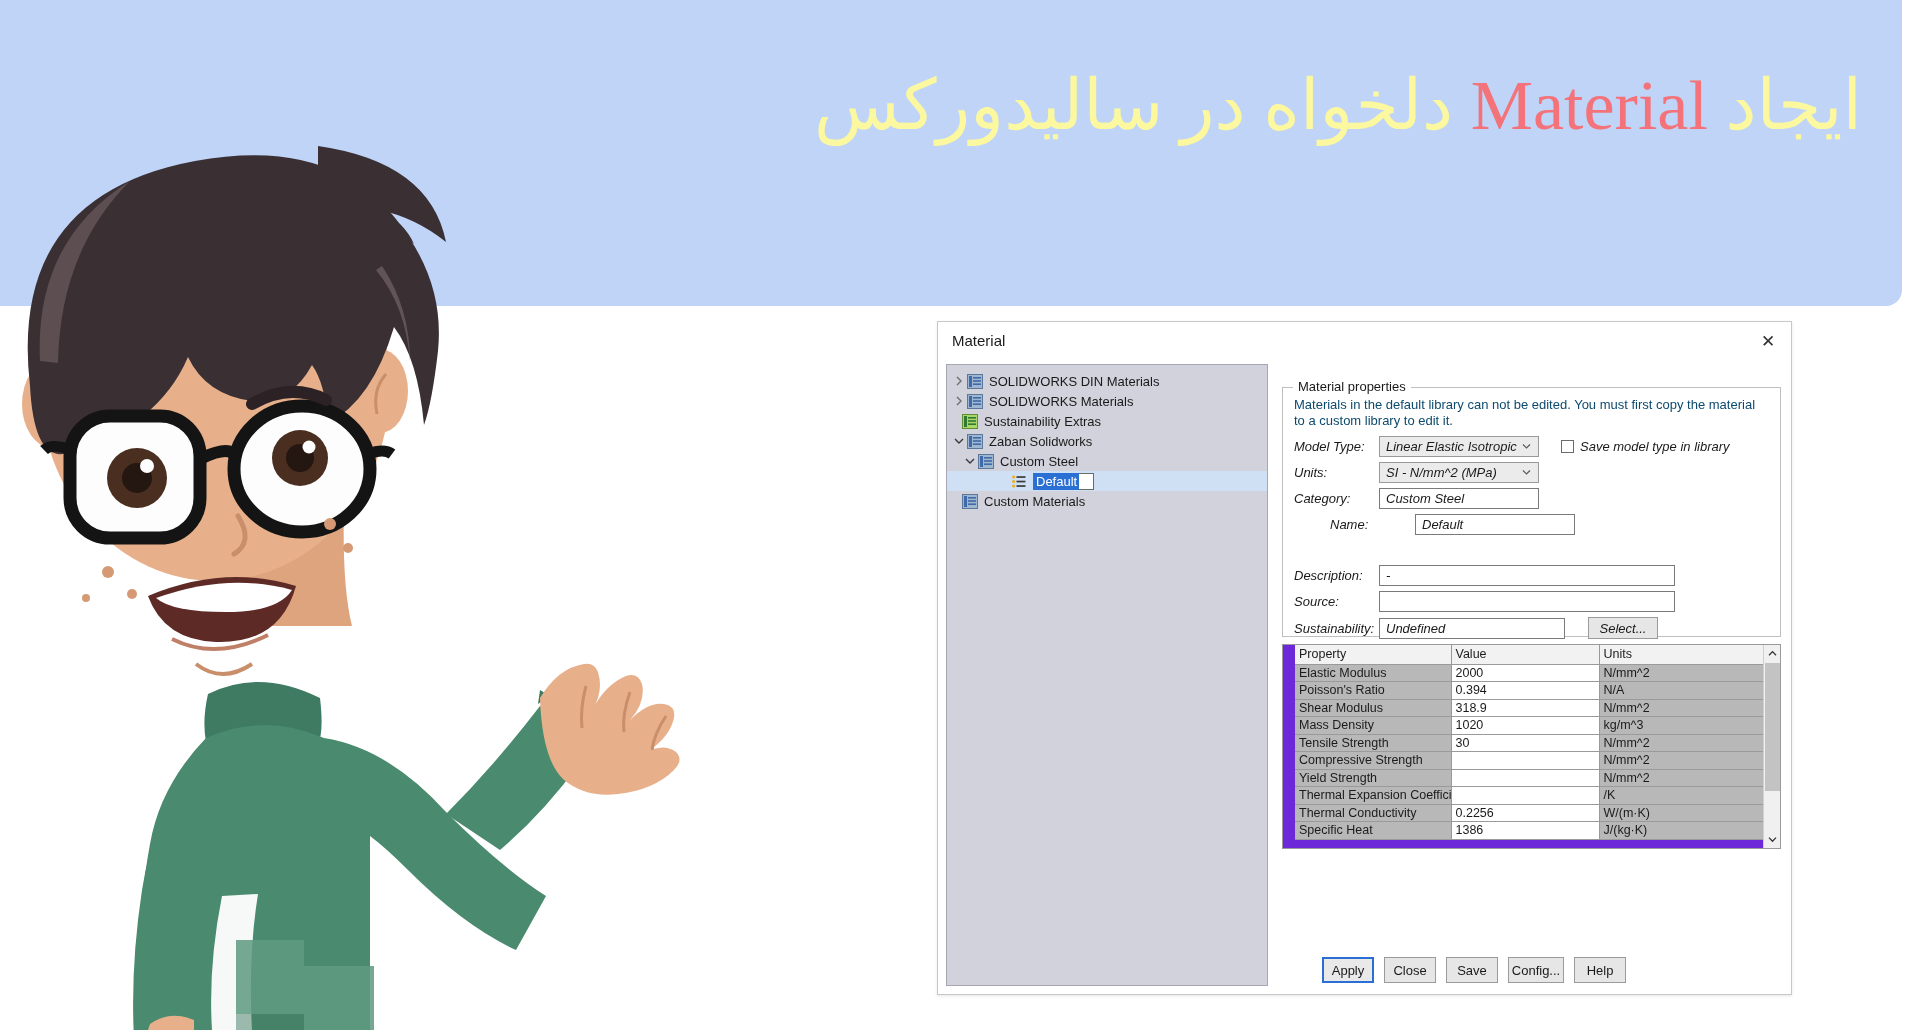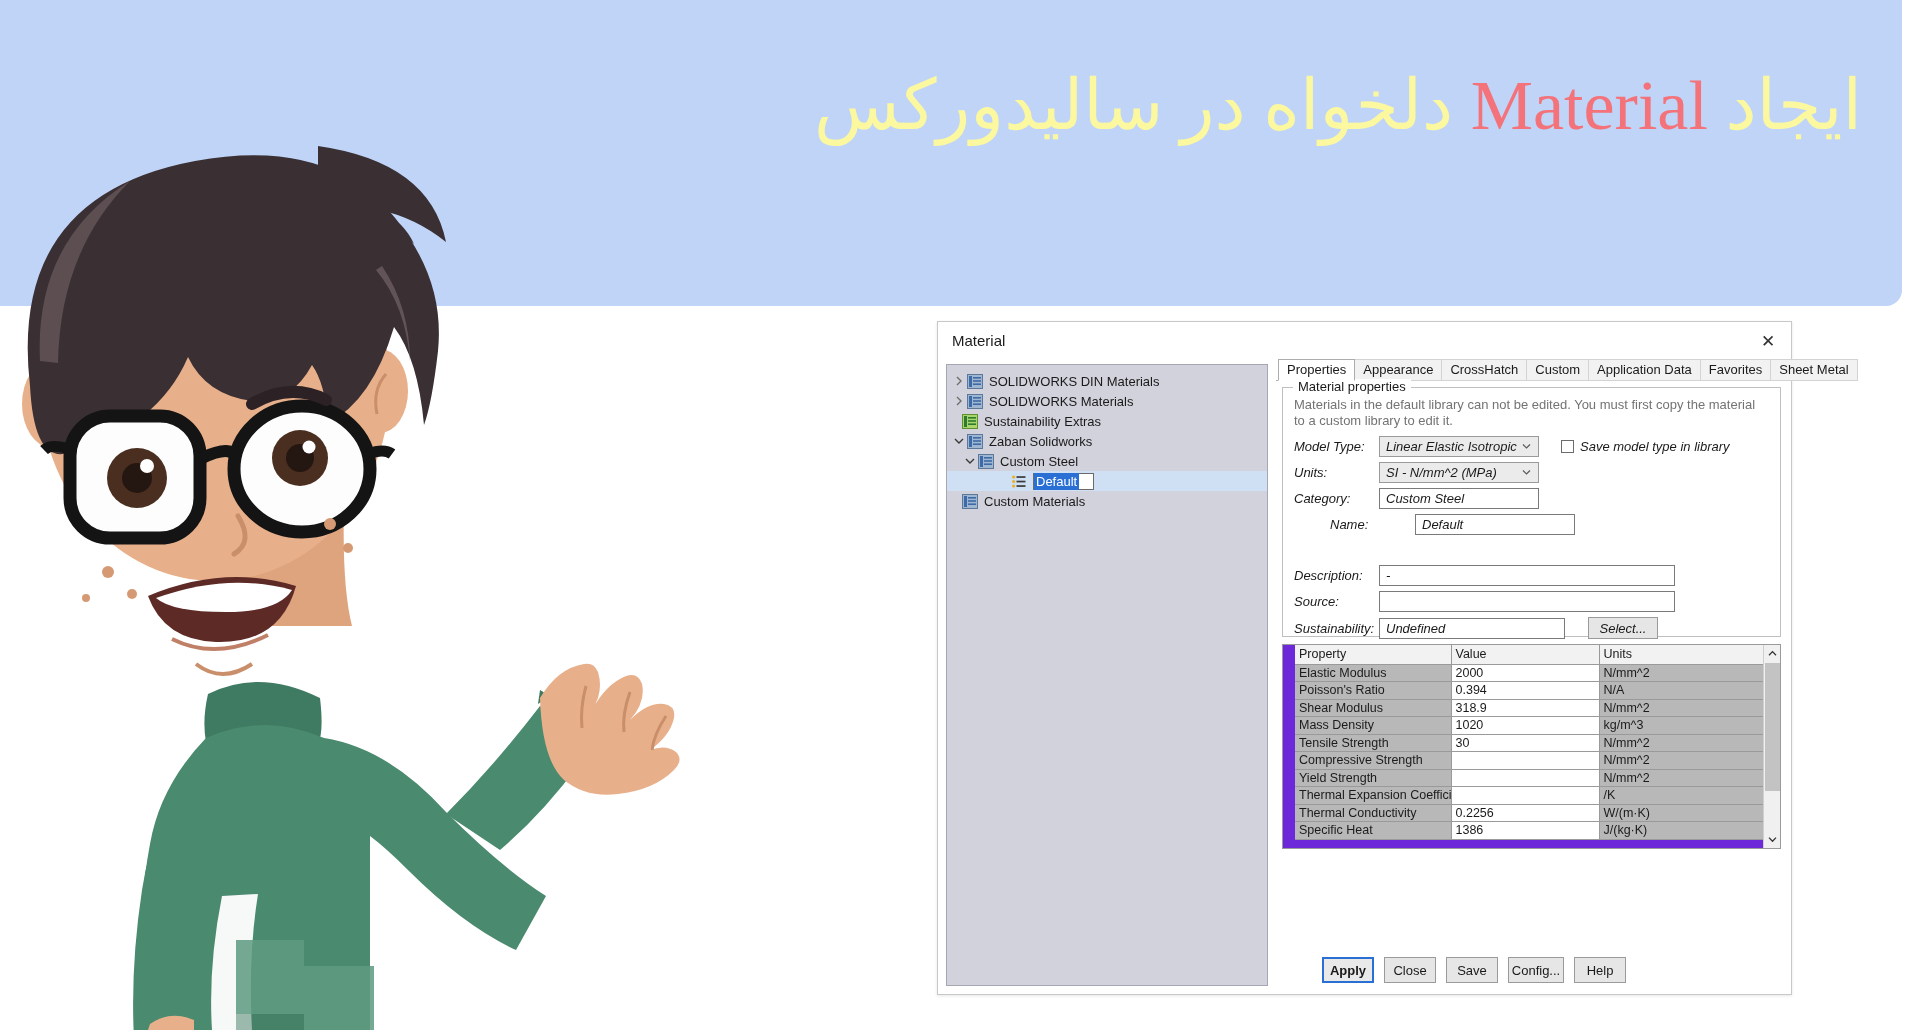--- a/index.html
+++ b/index.html
@@ -99,21 +99,21 @@
   .props-group{
     position:absolute; left:6px; top:27px; right:2px; height:250px;
     border:1px solid #bfbfbf;
   }
   .group-legend{
     position:absolute; left:10px; top:-9px; background:#ffffff; padding:0 5px;
     font-size:13px; color:#1a1a1a;
   }
   .group-note{
     position:absolute; left:11px; top:9px; right:14px;
-    font-size:13px; line-height:16px; color:#737373;
+    font-size:13px; line-height:16px; color:#0c4a6e;
   }
 
   .fld-row{ position:absolute; display:flex; align-items:center;font-style:italic; }
   .fld-label{ font-size:13px; color:#1a1a1a; }
   .combo{
     height:21px; border:1px solid #9a9a9a; background:#ebebeb;
     display:flex; align-items:center; padding:0 0 0 6px; font-size:13px;
     position:relative; cursor:pointer;
   }
   .combo .caret{
@@ -165,21 +165,21 @@
     position:absolute; left:1px; width:15px; top:18px; height:128px;
     background:#c3c3c3; cursor:pointer;
   }
 
   .btn-bar{
     position:absolute; left:338px; right:8px; bottom:10px; height:28px;
     display:flex; align-items:center; gap:10px; padding-left:46px;
   }
   .btn-bar .btn{ width:52px; height:26px; }
   .btn-bar .btn.wide{ width:56px;text-align:center; }
-  .btn-bar .btn.default{ border:2px solid #2a6fd4; background:#e9e9e9;font-weight:bold; }
+  .btn-bar .btn.default{ border:2px solid #2a6fd4; background:#e9e9e9; }
 </style>
 </head>
 <body>
 
 <div class="banner">
   <div class="banner-title"><span>ایجاد </span><span class="mat-word">Material</span><span> دلخواه در سالیدورکس</span></div>
 </div>
 
 <div class="character">
 <svg width="770" height="944" viewBox="0 0 770 944" xmlns="http://www.w3.org/2000/svg">
@@ -384,29 +384,20 @@
             <rect x="6" y="6.2" width="8" height="1.6" fill="#3f6aa8"></rect>
             <rect x="6" y="9.4" width="8" height="1.6" fill="#3f6aa8"></rect>
           </svg>
         </span>
         <span class="tlabel">Custom Materials</span>
       </div>
     </div>
 
     <div class="right-pane">
 
-      <div class="tabs">
-        <div class="tab active">Properties</div>
-        <div class="tab">Appearance</div>
-        <div class="tab">CrossHatch</div>
-        <div class="tab">Custom</div>
-        <div class="tab">Application Data</div>
-        <div class="tab">Favorites</div>
-        <div class="tab">Sheet Metal</div>
-      </div>
 
       <div class="props-group">
         <div class="group-legend">Material properties</div>
         <div class="group-note">Materials in the default library can not be edited. You must first copy the material to a custom library to edit it.</div>
 
         <div class="fld-row" style="left:11px; top:48px;">
           <span class="fld-label" style="width:76px;">Model Type:</span>
           <span class="combo" style="width:160px; margin-left:9px;">
             <span>Linear Elastic Isotropic</span>
             <span class="caret">

